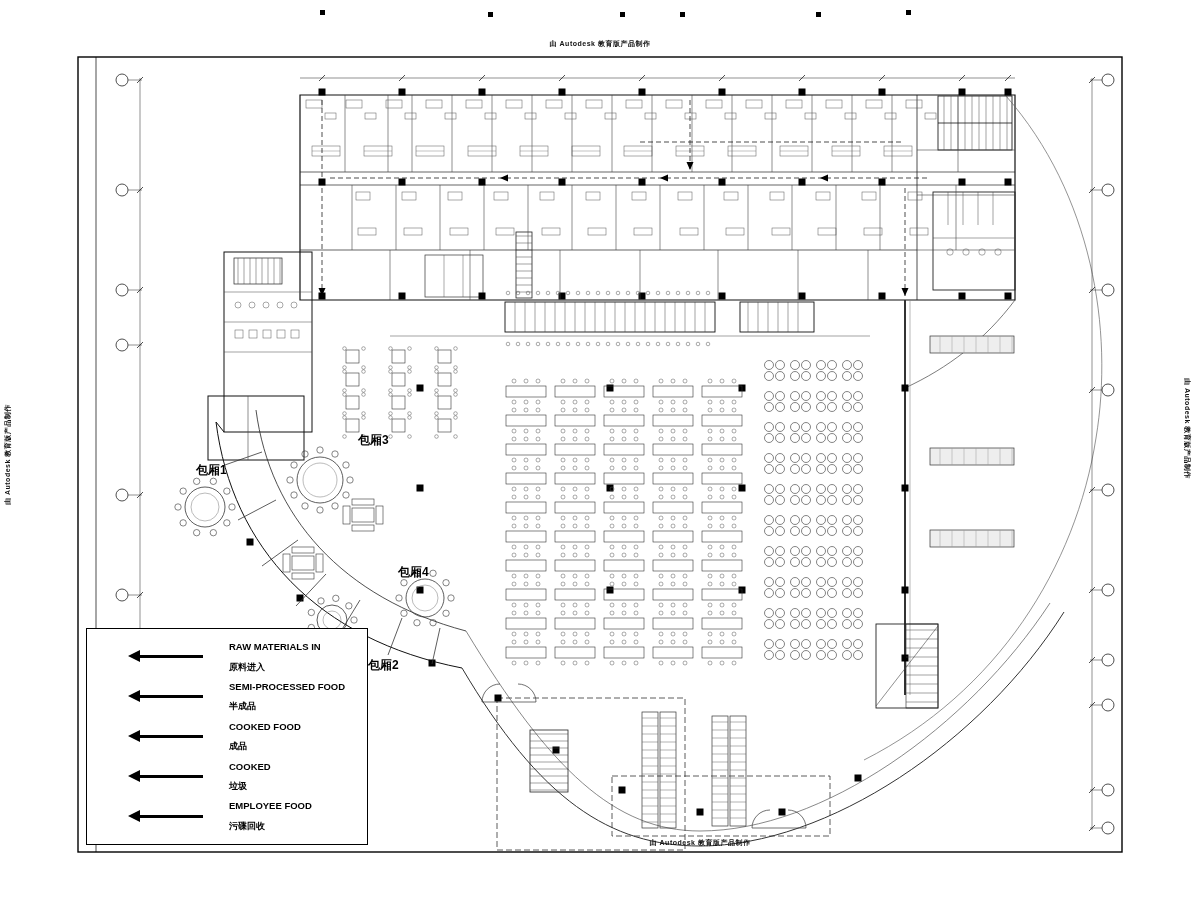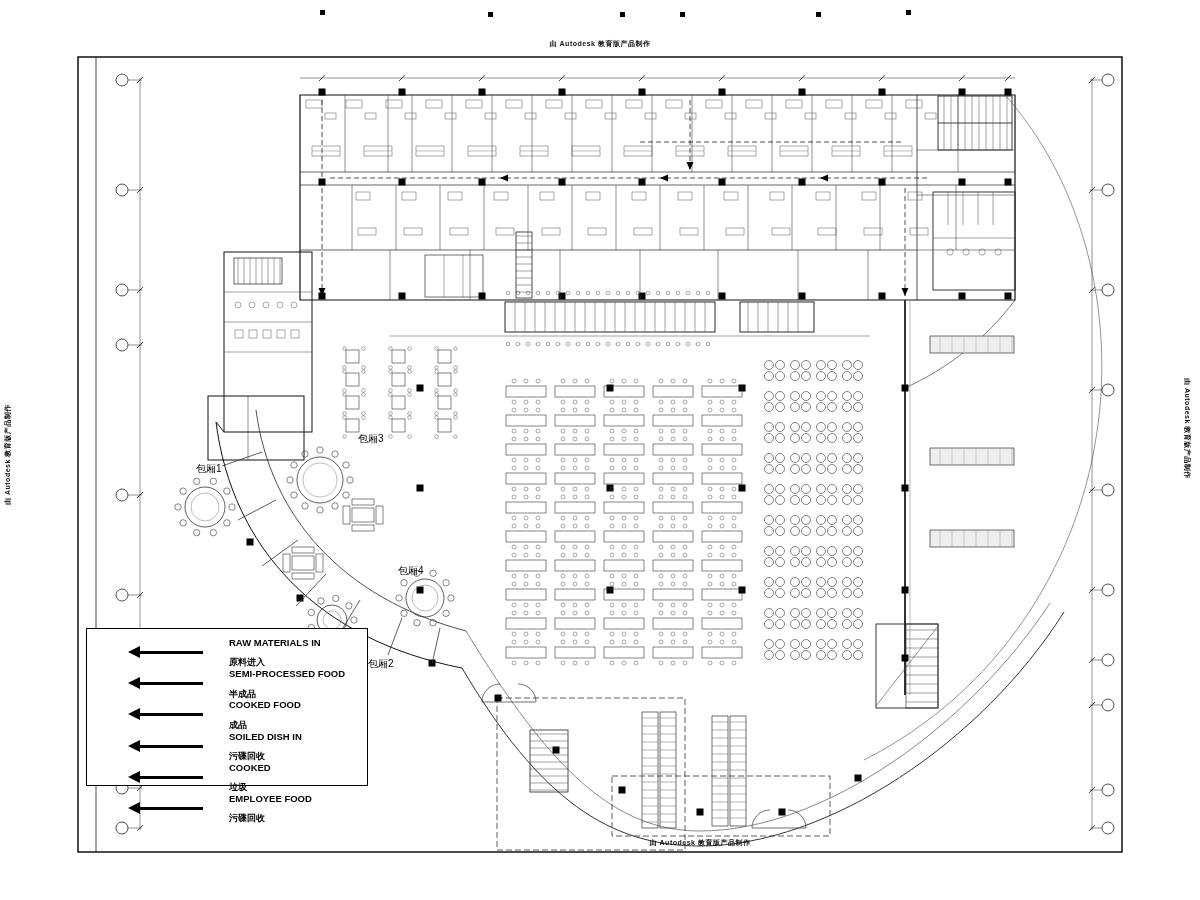--- a/index.html
+++ b/index.html
@@ -5,22 +5,22 @@
   html,body{margin:0;padding:0;background:#fff;}
   .page{position:relative;width:1200px;height:900px;background:#fff;overflow:hidden;
         font-family:"Liberation Sans",sans-serif;color:#000;}
   svg{position:absolute;left:0;top:0;}
   .watermark{position:absolute;font-weight:bold;font-size:7px;letter-spacing:.5px;
              color:#111;white-space:nowrap;}
   .wm-top{left:600px;top:39px;transform:translateX(-50%);}
   .wm-bottom{left:700px;top:838px;transform:translateX(-50%);}
   .wm-left{left:3px;top:505px;transform-origin:0 0;transform:rotate(-90deg);}
   .wm-right{left:1192px;top:378px;transform-origin:0 0;transform:rotate(90deg);}
-  .room-label{position:absolute;font-size:10px;font-weight:normal;color:#000;white-space:nowrap;}
-  .legend{position:absolute;left:86px;top:628px;width:282px;height:158px;border:1.5px solid #000;
+  .room-label{position:absolute;font-size:12px;font-weight:bold;color:#000;white-space:nowrap;}
+  .legend{position:absolute;left:86px;top:628px;width:282px;height:217px;border:1.5px solid #000;
           background:#fff;box-sizing:border-box;display:flex;flex-direction:column;
           justify-content:space-around;padding:8px 0;z-index:5;}
   .legend-row{display:flex;align-items:center;padding-left:52px;}
   .arrow{position:relative;width:64px;height:3px;background:#000;flex:0 0 auto;margin-right:26px;}
   .arrow::before{content:"";position:absolute;left:-11px;top:-5px;width:0;height:0;
                  border-top:6px solid transparent;border-bottom:6px solid transparent;
                  border-right:12px solid #000;}
   .l-en{font-size:9.5px;font-weight:bold;line-height:1.2;}
   .l-zh{font-size:9px;font-weight:bold;line-height:1.2;margin-top:9px;}
 </style>
@@ -1273,27 +1273,20 @@
     <div class="legend-row">
       <span class="arrow"></span>
       <span>
           <div class="l-en">COOKED FOOD</div>
             <div class="l-zh">成品</div>
         </span>
     </div>
     <div class="legend-row">
       <span class="arrow"></span>
       <span>
-          <div class="l-en">SOILED DISH IN</div>
-            <div class="l-zh">污碟回收</div>
-        </span>
-    </div>
-    <div class="legend-row">
-      <span class="arrow"></span>
-      <span>
           <div class="l-en">COOKED</div>
             <div class="l-zh">垃圾</div>
         </span>
     </div>
     <div class="legend-row">
       <span class="arrow"></span>
       <span>
           <div class="l-en">EMPLOYEE FOOD</div>
             <div class="l-zh">污碟回收</div>
         </span>

